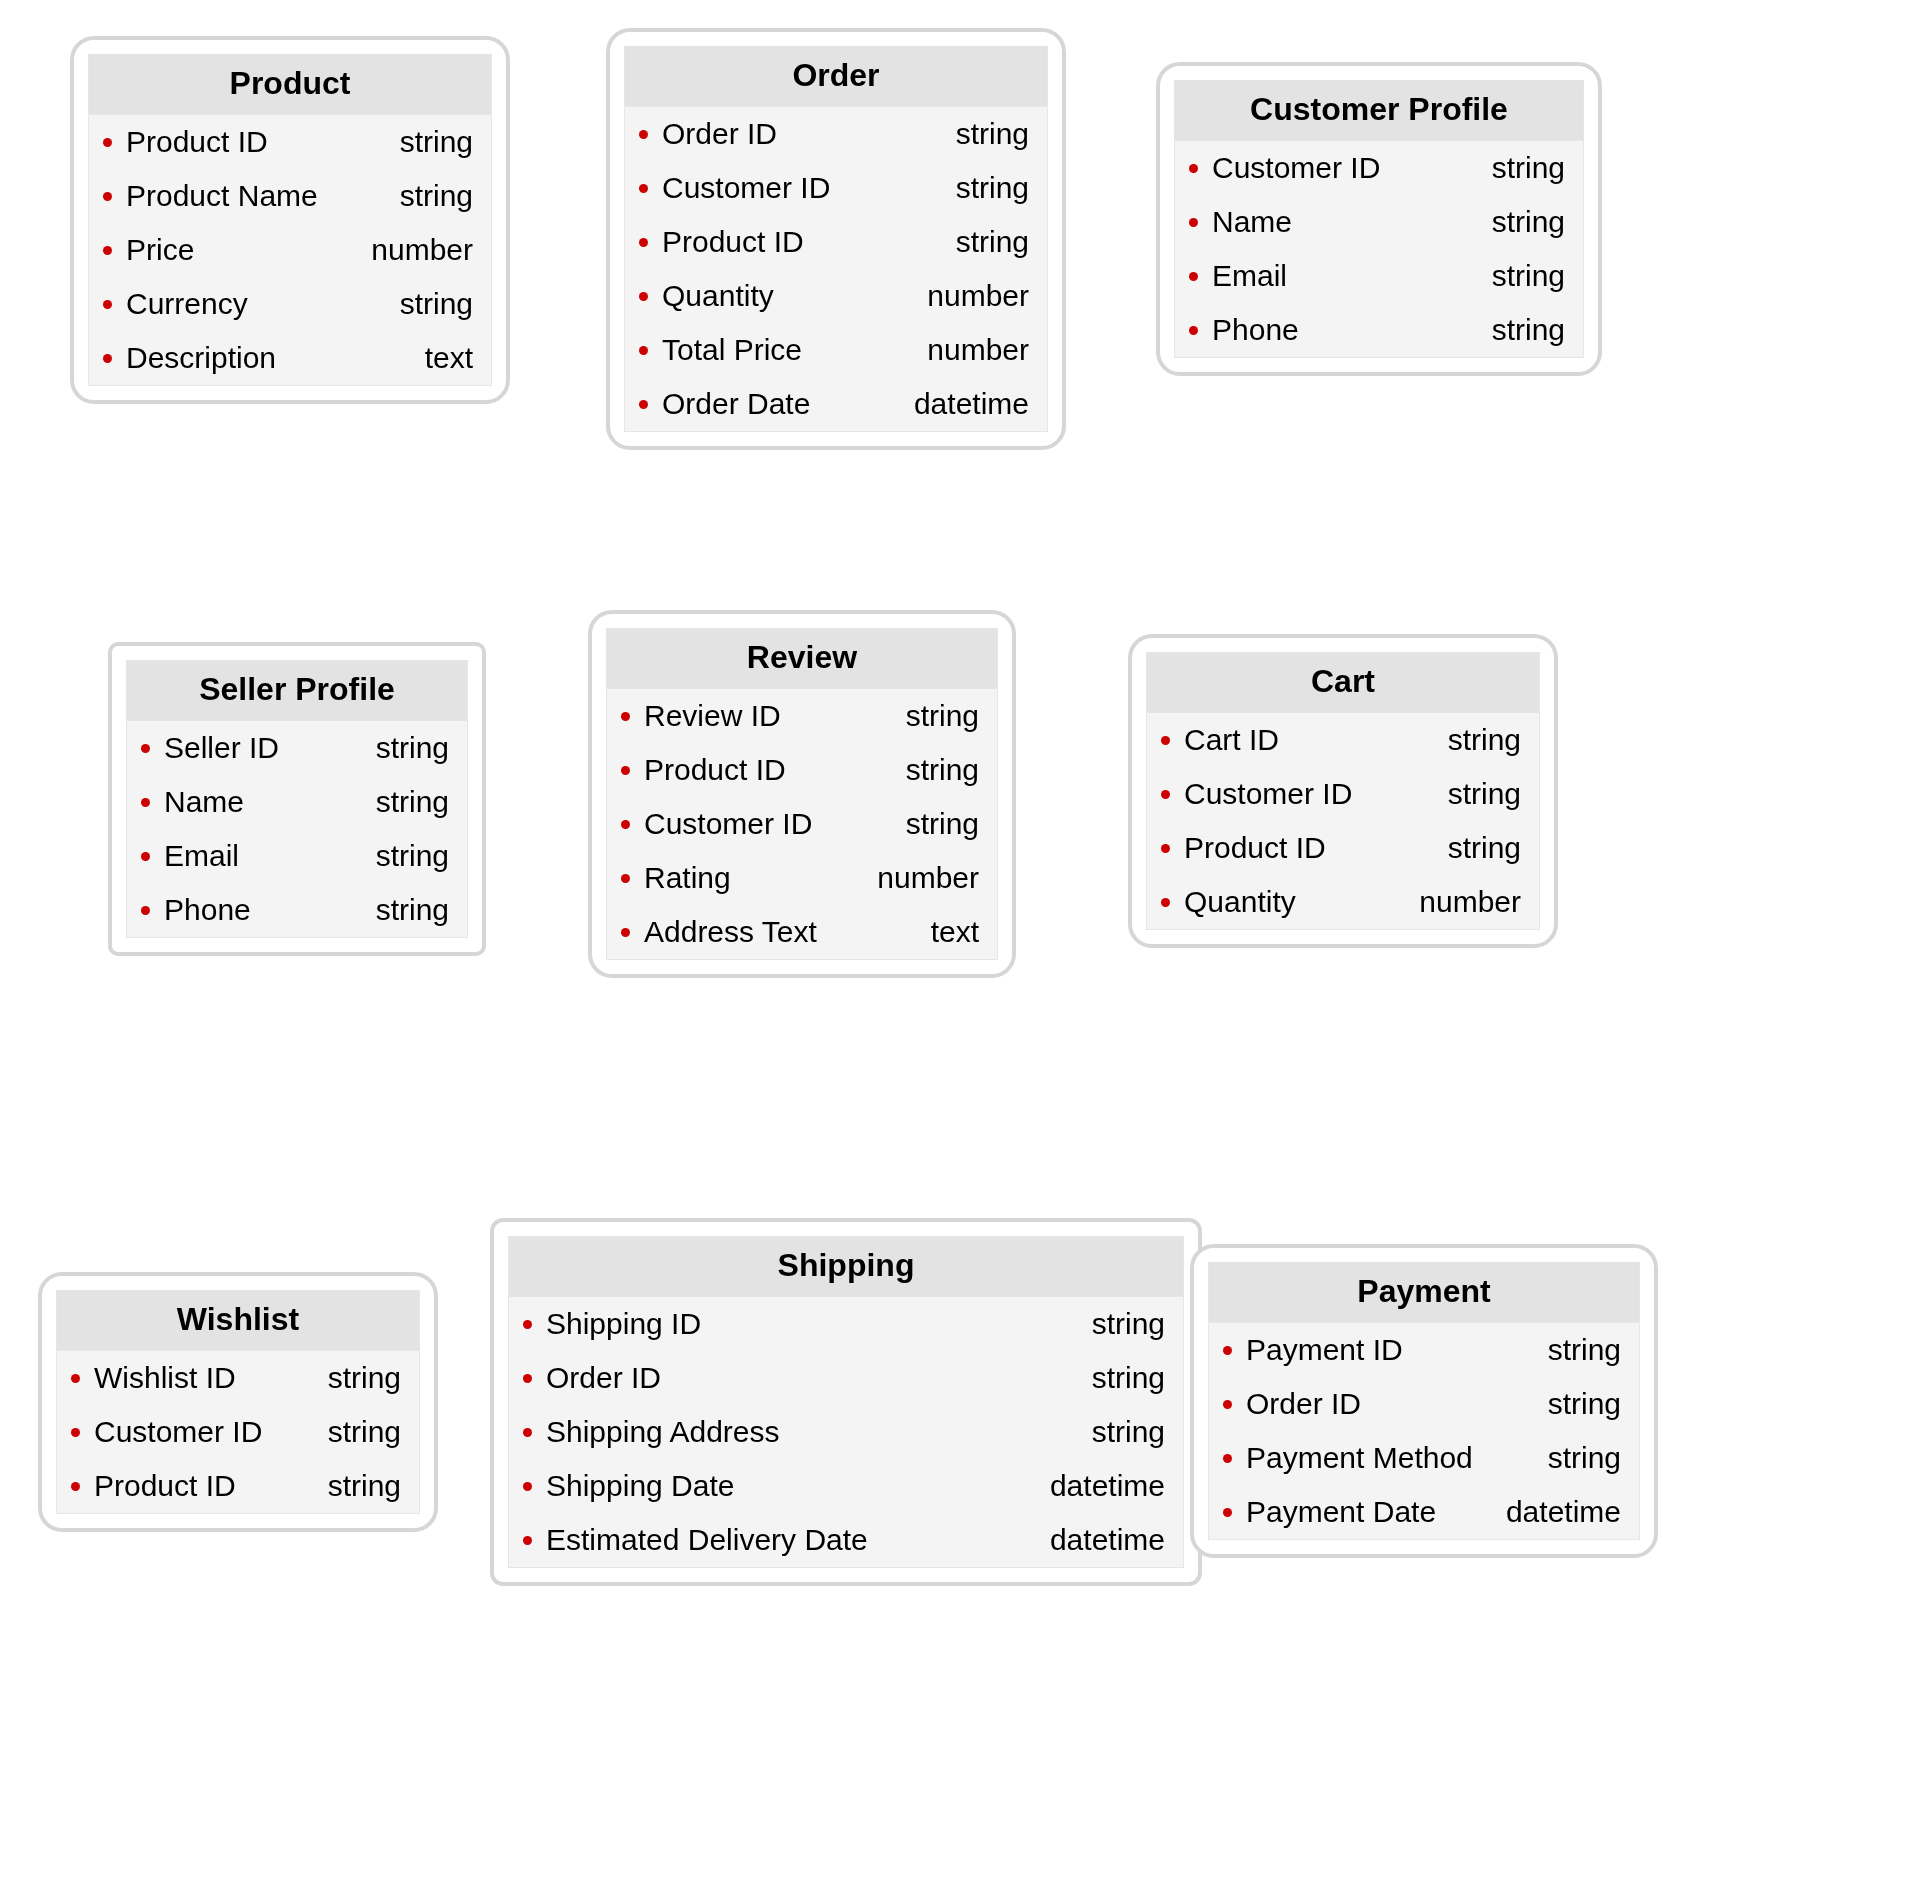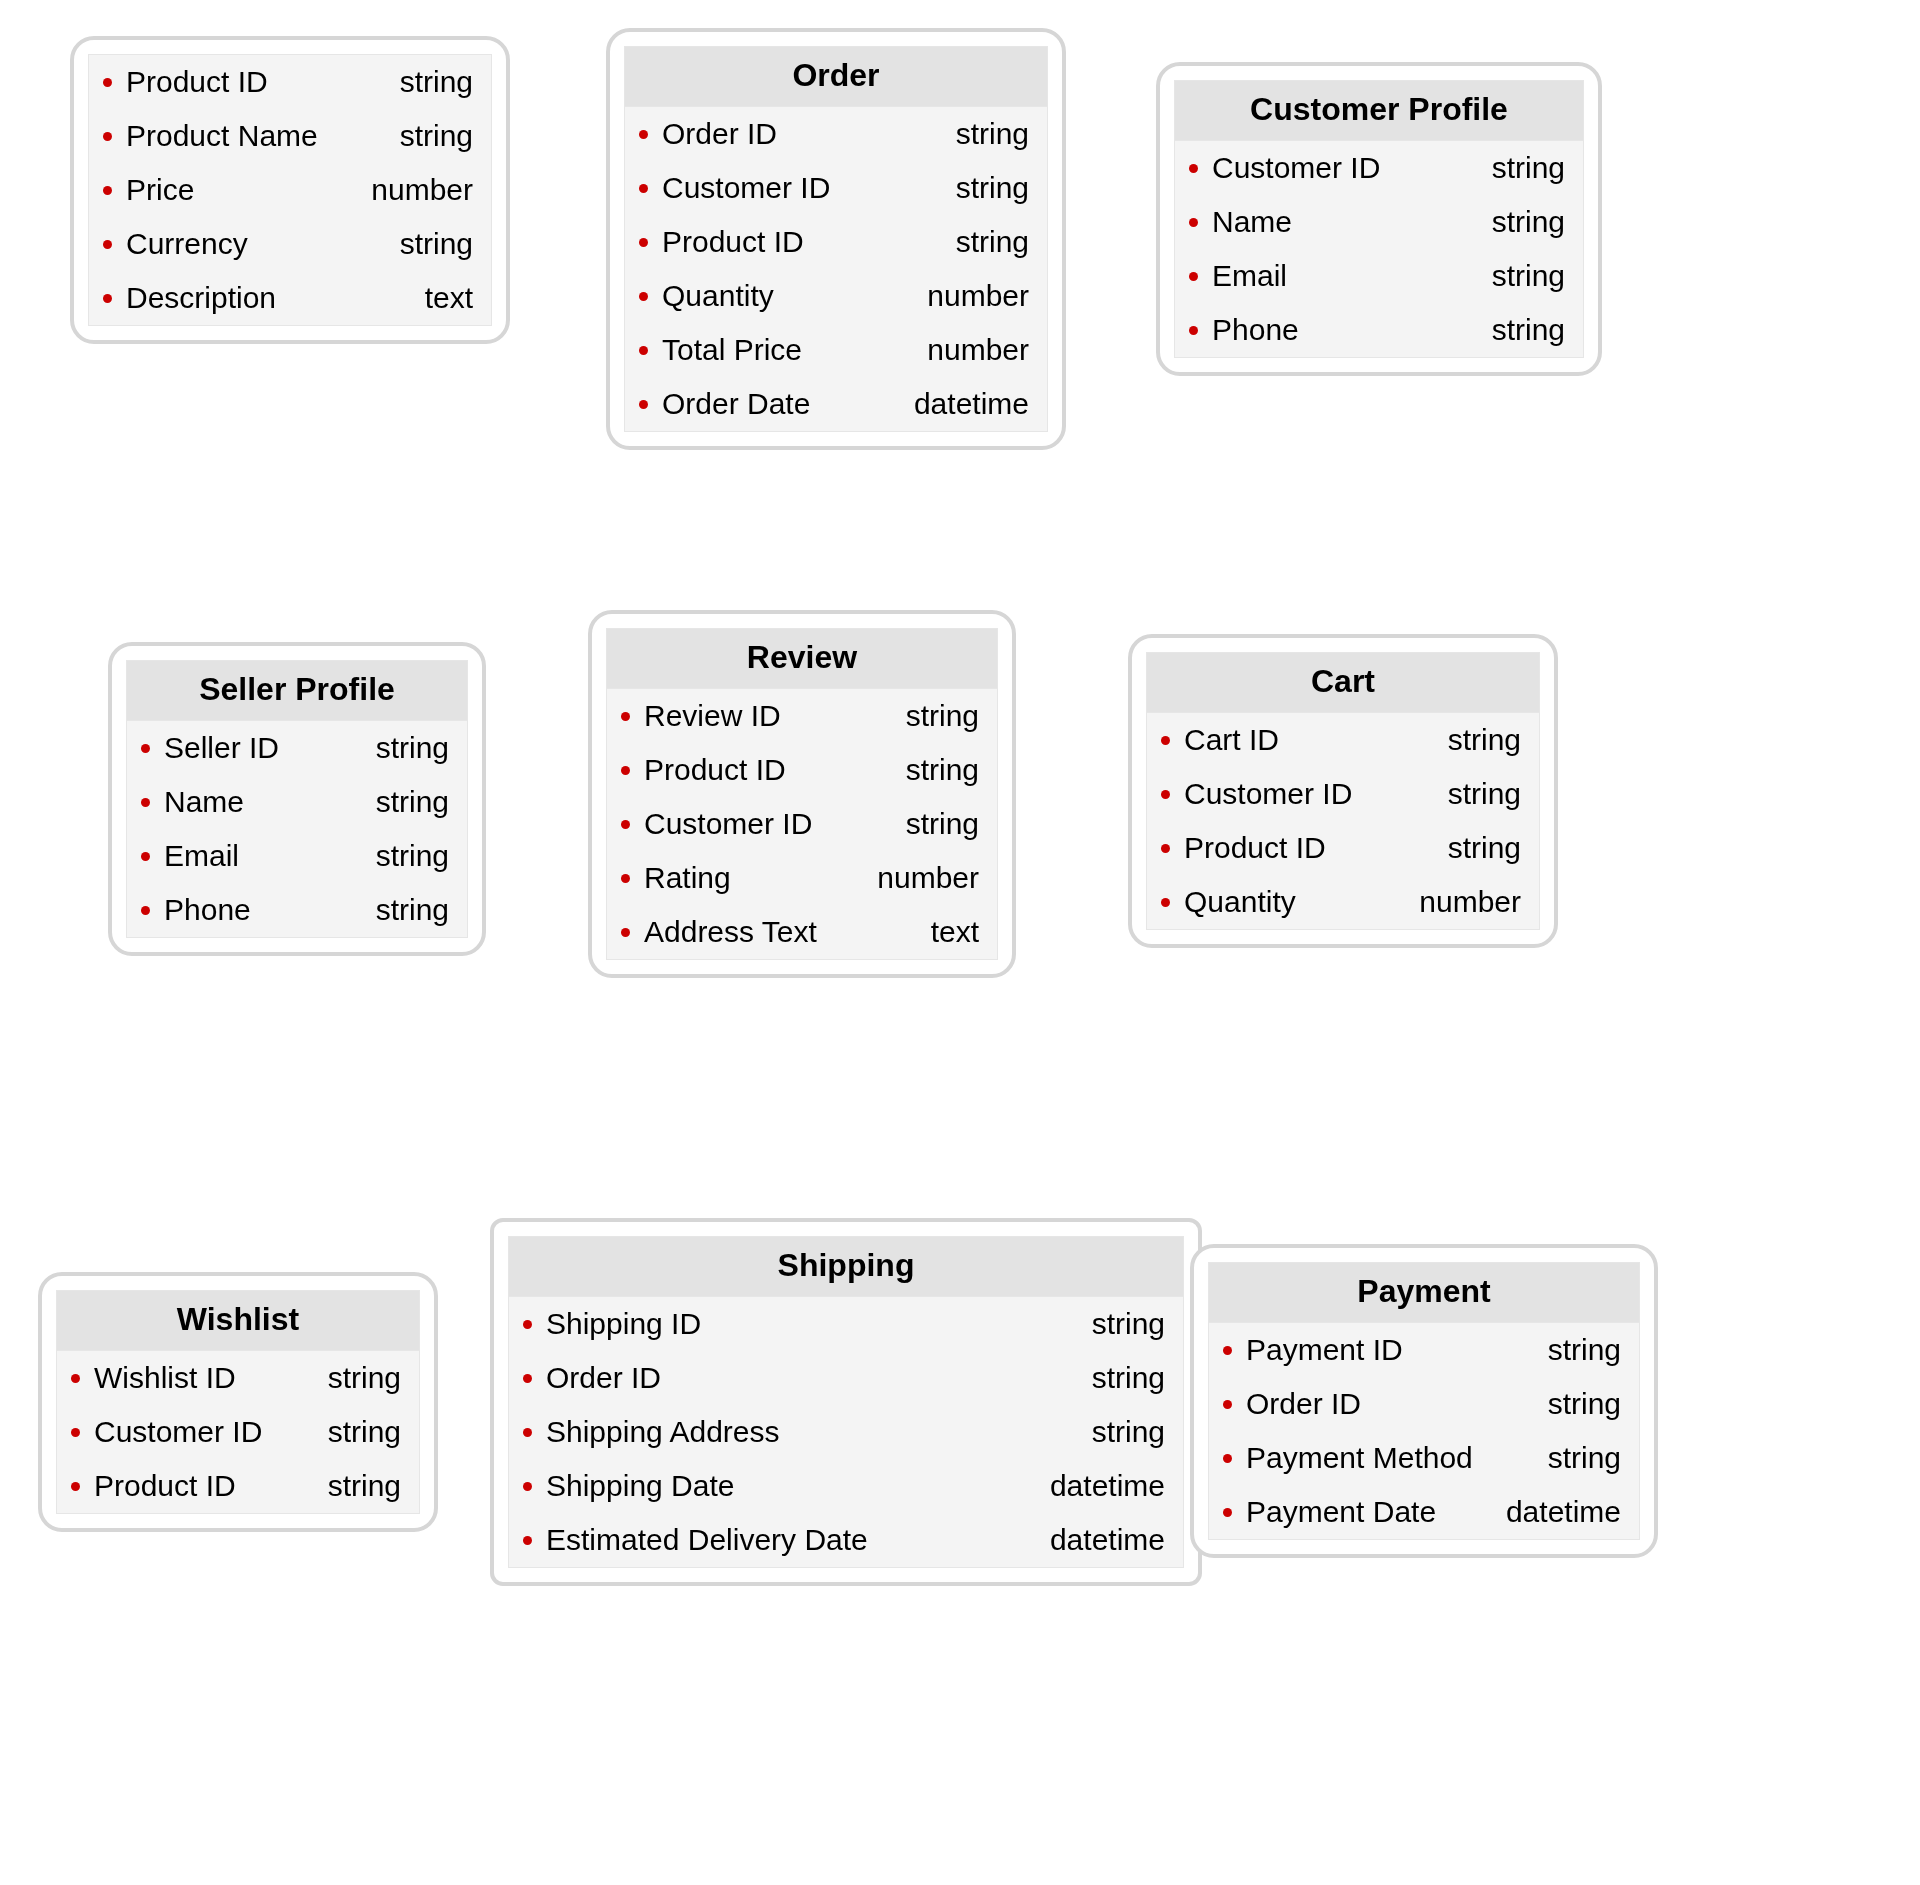--- a/index.html
+++ b/index.html
@@ -55,20 +55,21 @@
     margin-left: 20px;
     color: #000;
   }
 </style>
 </head>
 <body>
 
 <div class="canvas" id="canvas">
     <div class="entity" style="left: 70px; top: 36px; width: 440px;">
       <div class="entity-inner">
+        <div class="entity-title">Product</div>
         <div class="attr-row">
           <span class="bullet"></span>
           <span class="attr-name">Product ID</span>
           <span class="attr-type">string</span>
         </div>
         <div class="attr-row">
           <span class="bullet"></span>
           <span class="attr-name">Product Name</span>
           <span class="attr-type">string</span>
         </div>
@@ -142,21 +143,21 @@
           <span class="attr-name">Email</span>
           <span class="attr-type">string</span>
         </div>
         <div class="attr-row">
           <span class="bullet"></span>
           <span class="attr-name">Phone</span>
           <span class="attr-type">string</span>
         </div>
       </div>
     </div>
-    <div class="entity" style="left: 108px; top: 642px; width: 378px;">
+    <div class="entity" style="left: 108px; top: 642px; width: 378px; border-radius: 10px;">
       <div class="entity-inner">
         <div class="entity-title">Seller Profile</div>
         <div class="attr-row">
           <span class="bullet"></span>
           <span class="attr-name">Seller ID</span>
           <span class="attr-type">string</span>
         </div>
         <div class="attr-row">
           <span class="bullet"></span>
           <span class="attr-name">Name</span>

